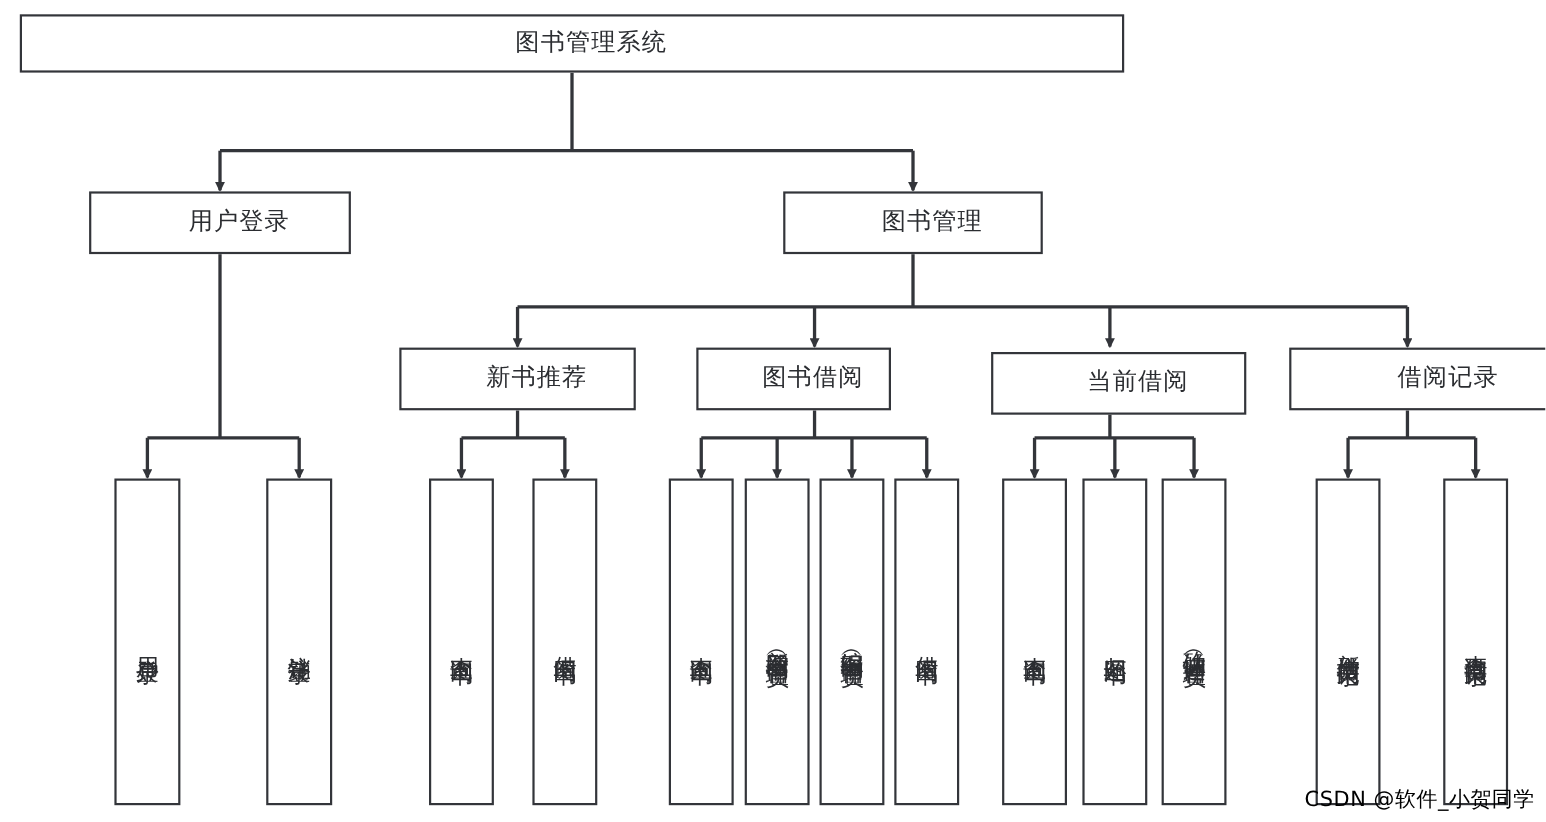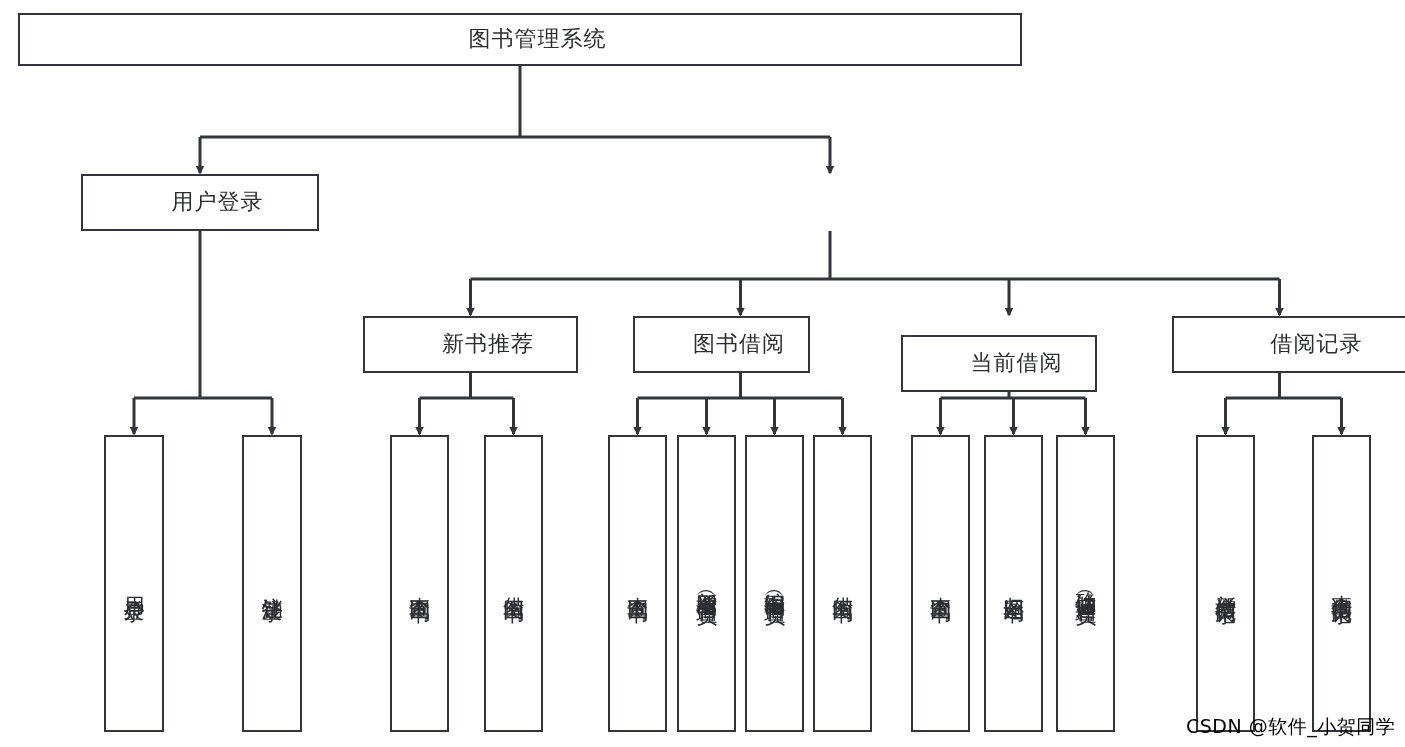--- a/index.html
+++ b/index.html
@@ -114,28 +114,31 @@
       </g>
   </svg>
 
   <div class="node horiz" style="left: 18px; top: 13px; width: 1004px; height: 53px;">
       <span>图书管理系统</span>
     </div>
 
   <div class="node horiz" style="left: 81px; top: 174px; width: 238px; height: 57px;">
       <span>用户登录</span>
     </div>
+  <div class="node horiz" style="left: 712px; top: 174px; width: 236px; height: 57px;">
+      <span>图书管理</span>
+    </div>
 
   <div class="node horiz" style="left: 363px; top: 316px; width: 215px; height: 57px;">
       <span>新书推荐</span>
     </div>
   <div class="node horiz" style="left: 633px; top: 316px; width: 177px; height: 57px;">
       <span>图书借阅</span>
     </div>
-  <div class="node horiz" style="left: 901px; top: 335px; width: 196px; height: 57px;">
+  <div class="node horiz" style="left: 901px; top: 320px; width: 232px; height: 57px;">
       <span>当前借阅</span>
     </div>
   <div class="node horiz" style="left: 1172px; top: 316px; width: 254px; height: 57px;">
       <span>借阅记录</span>
     </div>
 
   <div class="node vert" style="left: 104px; top: 435px; width: 60px; height: 297px;">
       <span class="vlabel">用户登录</span>
     </div>
   <div class="node vert" style="left: 242px; top: 435px; width: 60px; height: 297px;">

